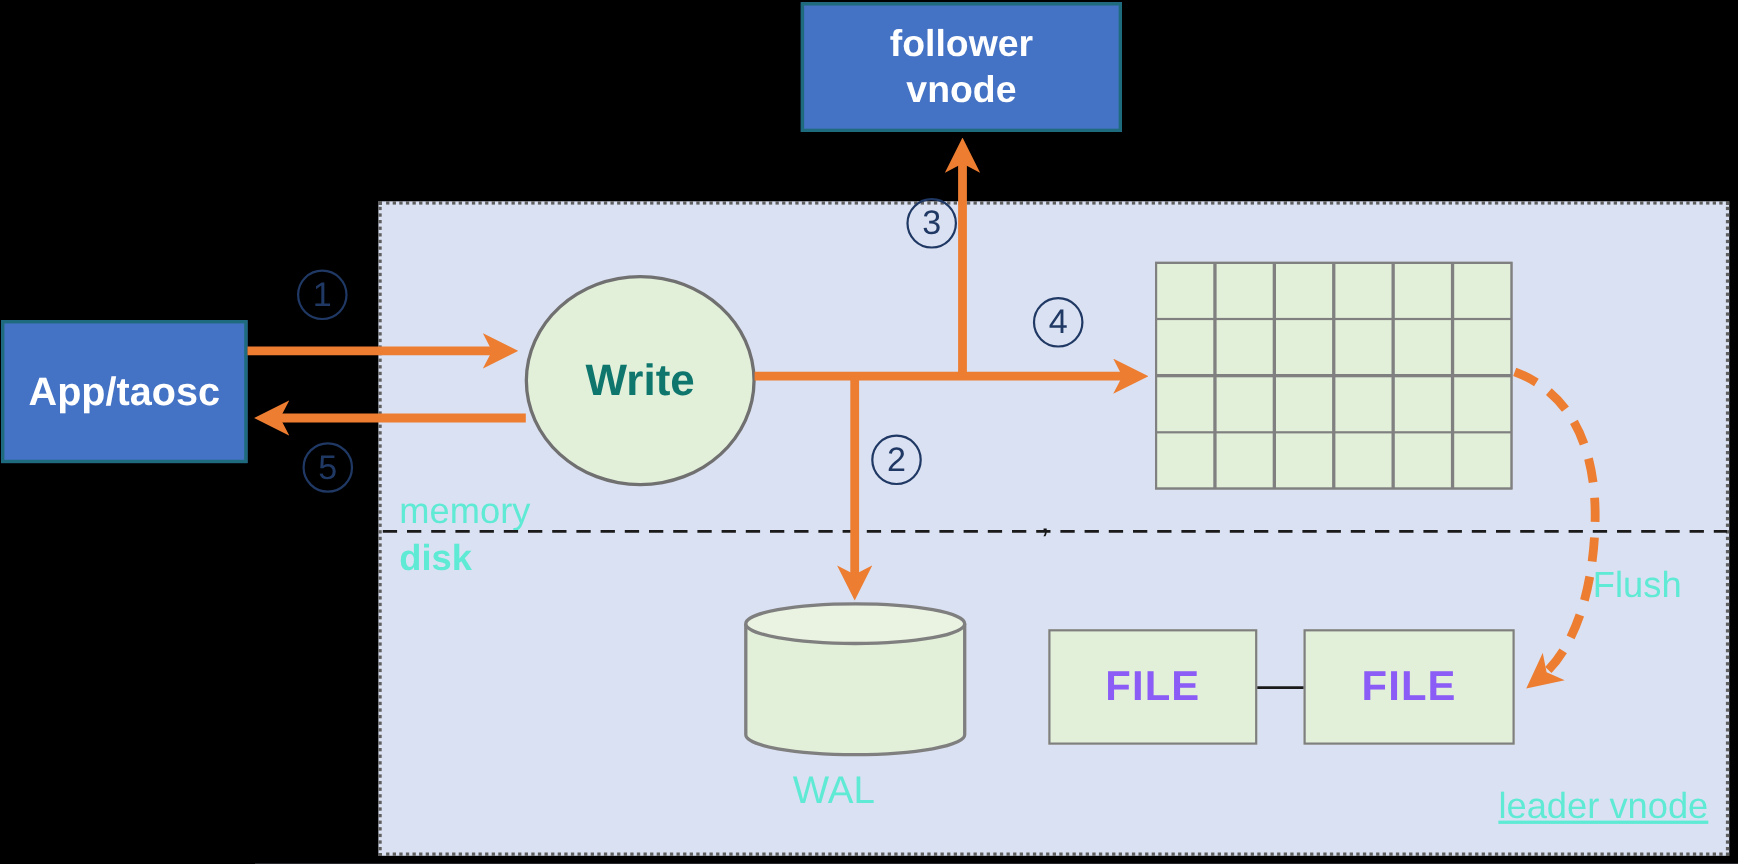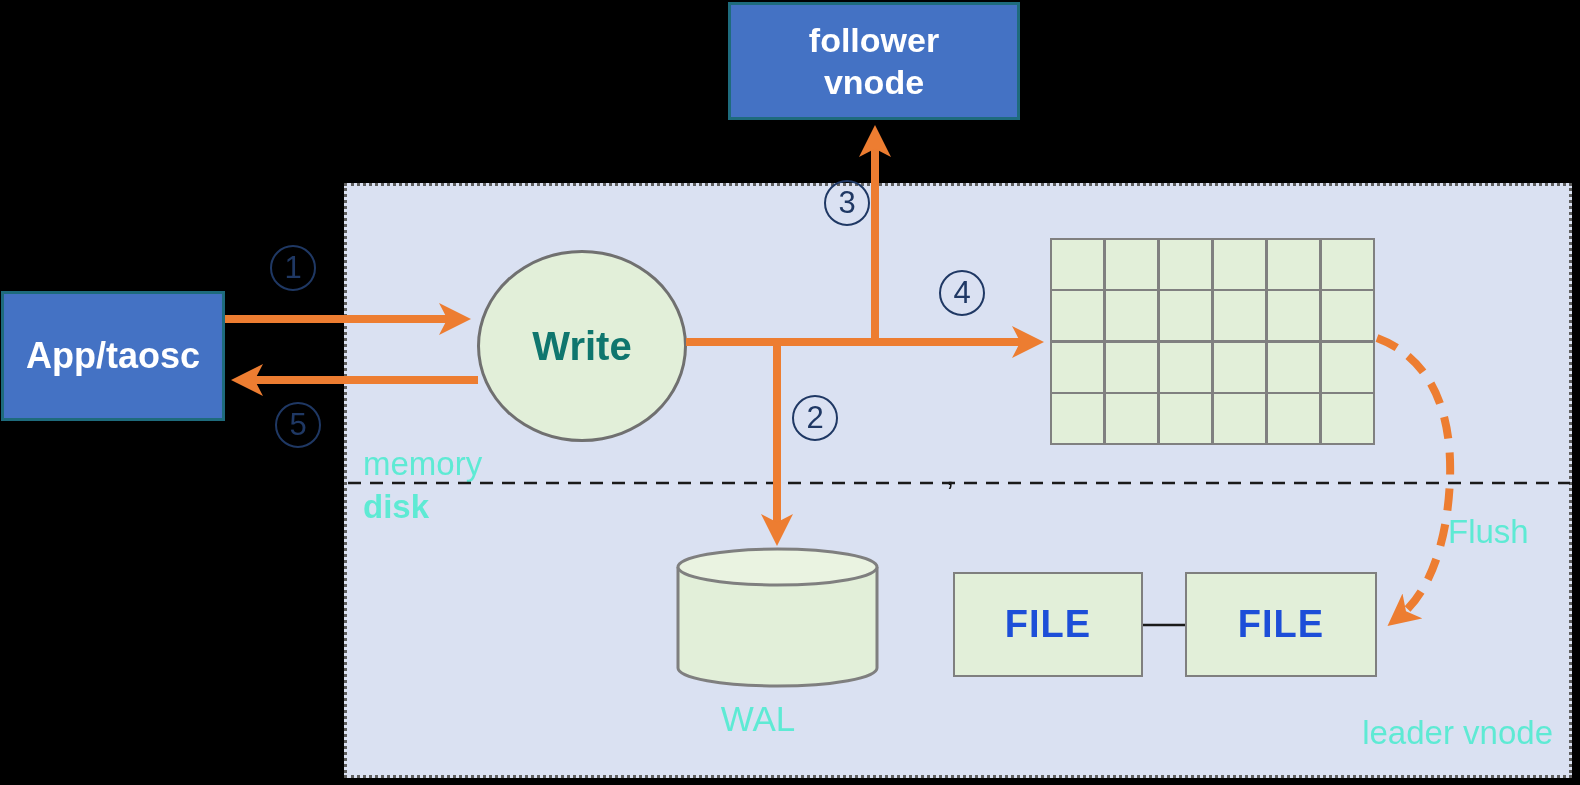--- a/index.html
+++ b/index.html
@@ -32,31 +32,31 @@
   .mem-grid{
     left:1050px;top:238px;width:325px;height:207px;
     display:grid;gap:2.5px;background:#808080;border:2.5px solid #808080;
     box-sizing:border-box;z-index:3;
   }
   .mem-grid .cell{background:#E2EFD9;}
   
   .filebox{
     background:#E2EFD9;border:2.5px solid #7F7F7F;box-sizing:border-box;
     display:flex;align-items:center;justify-content:center;
-    font-size:38px;font-weight:bold;color:#1d4ed8;letter-spacing:1px;z-index:3;
+    font-size:38px;font-weight:bold;color:#8b5cf6;letter-spacing:1px;z-index:3;
   }
   .file-left{left:953px;top:572px;width:190px;height:105px;}
   .file-right{left:1185px;top:572px;width:192px;height:105px;}
   
   .plain{color:#5eead4;font-size:33px;z-index:4;white-space:nowrap;}
   .lbl-memory{left:363px;top:445px;}
   .lbl-disk{left:363px;top:488px;font-weight:bold;}
   .lbl-wal{left:678px;top:699px;width:160px;text-align:center;font-size:35px;}
   .lbl-flush{left:1448px;top:513px;}
-  .lbl-leader{right:27px;top:714px;}
+  .lbl-leader{right:27px;top:714px;text-decoration:underline;}
   .stray{left:946px;top:458px;font-size:30px;color:#111;z-index:4;}
   
   .step{
     width:46px;height:46px;border:2.5px solid #1F3864;border-radius:50%;
     box-sizing:border-box;color:#1F3864;font-size:31px;
     display:flex;align-items:center;justify-content:center;z-index:6;
   }
   .step-1{left:270px;top:245px;}
   .step-2{left:792px;top:395px;}
   .step-3{left:824px;top:180px;}

